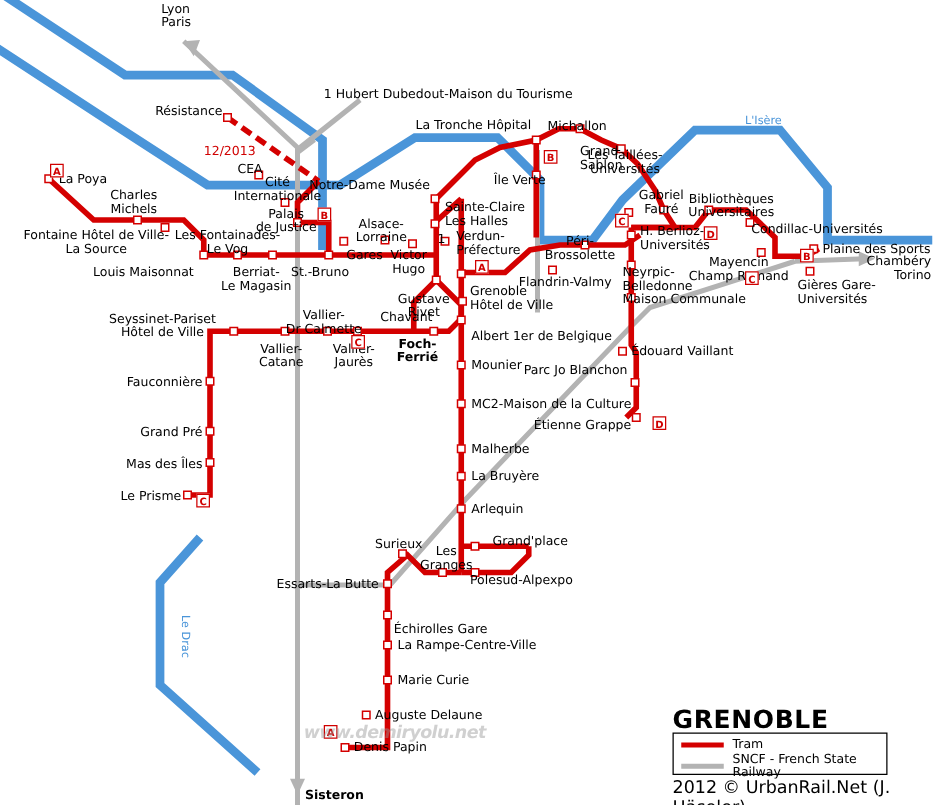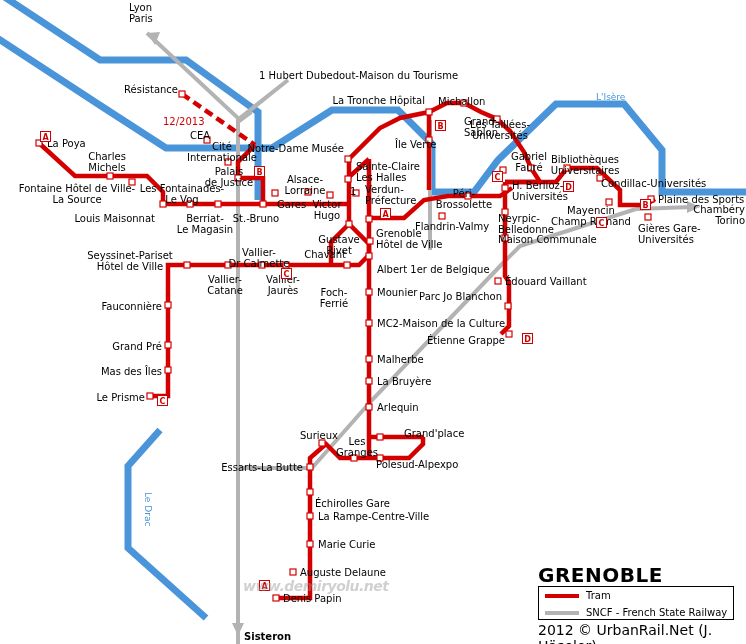--- a/index.html
+++ b/index.html
@@ -8,21 +8,21 @@
   svg#map-svg{position:absolute;left:0;top:0;width:746px;height:644px;}
   .lbl{position:absolute;font-family:"DejaVu Sans","Liberation Sans",sans-serif;font-size:10px;color:#000;white-space:pre;line-height:10.5px;letter-spacing:0px;}
   .lbl.ctr{text-align:center;transform:translateX(-50%);}
   .lbl.rt{text-align:right;transform:translateX(-100%);}
   .river-lbl{color:#4a95d9;font-size:9px;}
   .river-lbl.vert{writing-mode:vertical-rl;text-orientation:mixed;}
   .linecode{position:absolute;width:11px;height:11px;border:1px solid #d00000;color:#d00000;
             font-size:8px;font-weight:bold;line-height:11px;text-align:center;background:#fff;
             font-family:"DejaVu Sans","Liberation Sans",sans-serif;box-sizing:border-box;}
   .linetag{position:absolute;color:#d00000;font-size:10px;font-family:"DejaVu Sans","Liberation Sans",sans-serif;}
-  .legend-box{position:absolute;left:538px;top:586px;width:196px;height:34px;border:1px solid #000;background:#fff;box-sizing:border-box;}
+  .legend-box{position:absolute;left:538px;top:586px;width:172px;height:34px;border:1px solid #000;background:#fff;box-sizing:border-box;}
   .legend-row{display:flex;align-items:center;height:17px;padding-left:6px;}
   .legend-swatch{width:34px;height:4px;margin-right:7px;flex:0 0 auto;}
   .legend-text{font-size:10px;color:#000;font-family:"DejaVu Sans","Liberation Sans",sans-serif;}
   #city-title{position:absolute;left:538px;top:563px;font-size:20px;font-weight:bold;letter-spacing:0.5px;color:#000;font-family:"DejaVu Sans","Liberation Sans",sans-serif;}
   #copyright{position:absolute;left:538px;top:622px;font-size:14px;color:#000;font-family:"DejaVu Sans","Liberation Sans",sans-serif;}
   #watermark{position:absolute;left:243px;top:578px;font-size:14px;font-weight:bold;font-style:italic;
              color:rgba(150,150,150,0.45);font-family:"DejaVu Sans","Liberation Sans",sans-serif;
              letter-spacing:-0.5px;pointer-events:none;}
 </style>
 </head>
@@ -173,21 +173,21 @@
 Le Magasin</div>
       <div class="lbl ctr" style="left: 256px; top: 214px;">St.-Bruno</div>
       <div class="lbl" style="left: 277px; top: 200px;">Gares</div>
       <div class="lbl ctr" style="left: 305px; top: 175px;">Alsace-
 Lorraine</div>
       <div class="lbl ctr" style="left: 327px; top: 200px;">Victor
 Hugo</div>
       <div class="lbl rt" style="left: 346px; top: 226px; margin-top: 24px;">Chavant</div>
       <div class="lbl ctr" style="left: 339px; top: 235px;">Gustave
 Rivet</div>
-      <div class="lbl ctr" style="left: 334px; top: 288px;">Foch-
+      <div class="lbl ctr" style="left: 334px; top: 271px; font-weight: bold;">Foch-
 Ferrié</div>
       <div class="lbl ctr" style="left: 259px; top: 248px;">Vallier-
 Dr Calmette</div>
       <div class="lbl ctr" style="left: 283px; top: 275px;">Vallier-
 Jaurès</div>
       <div class="lbl ctr" style="left: 225px; top: 275px;">Vallier-
 Catane</div>
       <div class="lbl ctr" style="left: 130px; top: 251px;">Seyssinet-Pariset
 Hôtel de Ville</div>
       <div class="lbl rt" style="left: 162px; top: 302px;">Fauconnière</div>
@@ -206,21 +206,21 @@
       <div class="lbl" style="left: 365px; top: 185px;">Verdun-
 Préfecture</div>
       <div class="lbl" style="left: 376px; top: 229px;">Grenoble
 Hôtel de Ville</div>
       <div class="lbl" style="left: 377px; top: 252px; margin-top: 13px;">Albert 1er de Belgique</div>
       <div class="lbl" style="left: 377px; top: 288px;">Mounier</div>
       <div class="lbl" style="left: 377px; top: 319px;">MC2-Maison de la Culture</div>
       <div class="lbl" style="left: 377px; top: 355px;">Malherbe</div>
       <div class="lbl" style="left: 377px; top: 377px;">La Bruyère</div>
       <div class="lbl" style="left: 377px; top: 403px;">Arlequin</div>
-      <div class="lbl" style="left: 404px; top: 429px;">Grand'place</div>
+      <div class="lbl" style="left: 367px; top: 429px; padding-left: 27px;">Grand'place</div>
       <div class="lbl" style="left: 376px; top: 460px;">Polesud-Alpexpo</div>
       <div class="lbl ctr" style="left: 357px; top: 437px;">Les
 Granges</div>
       <div class="lbl ctr" style="left: 319px; top: 431px;">Surieux</div>
       <div class="lbl rt" style="left: 303px; top: 463px;">Essarts-La Butte</div>
       <div class="lbl" style="left: 315px; top: 499px;">Échirolles Gare</div>
       <div class="lbl" style="left: 318px; top: 512px;">La Rampe-Centre-Ville</div>
       <div class="lbl" style="left: 318px; top: 540px;">Marie Curie</div>
       <div class="lbl" style="left: 300px; top: 568px;">Auguste Delaune</div>
       <div class="lbl" style="left: 283px; top: 594px;">Denis Papin</div>

